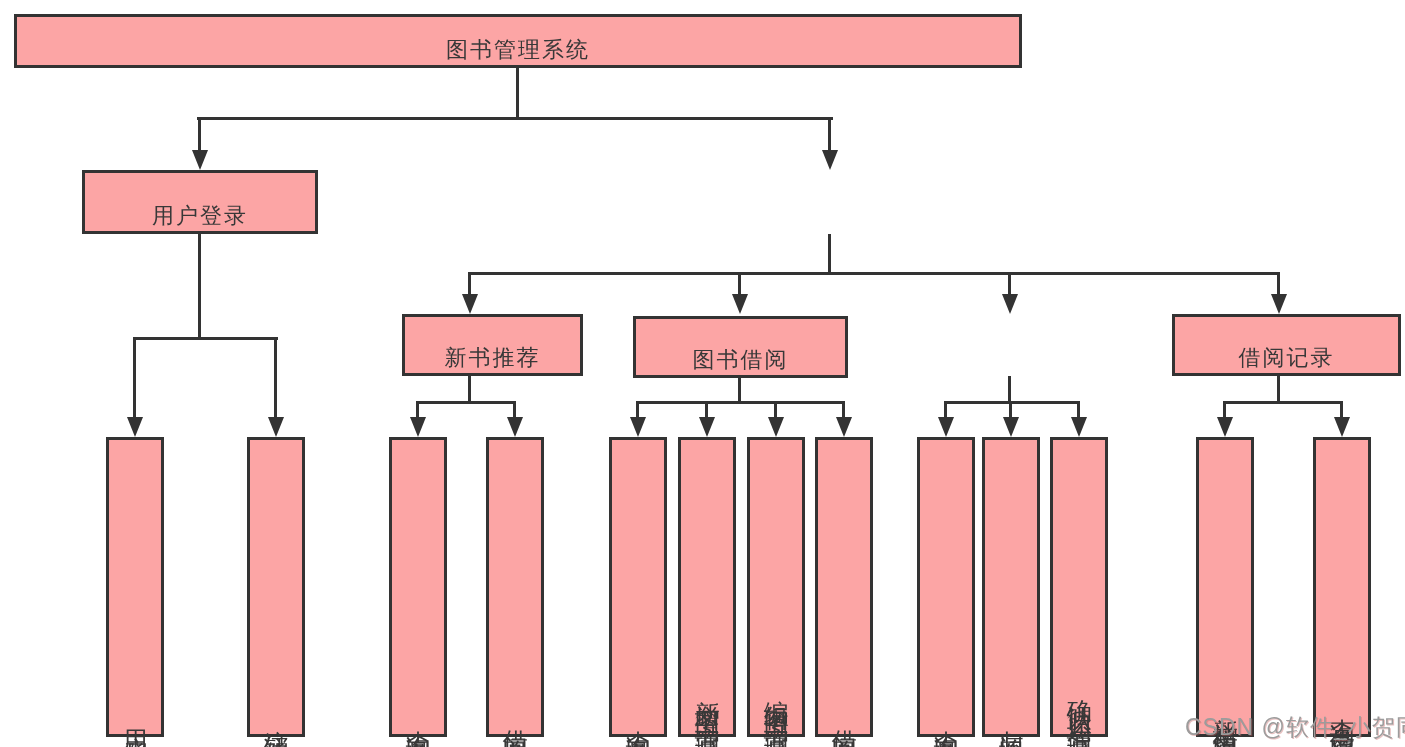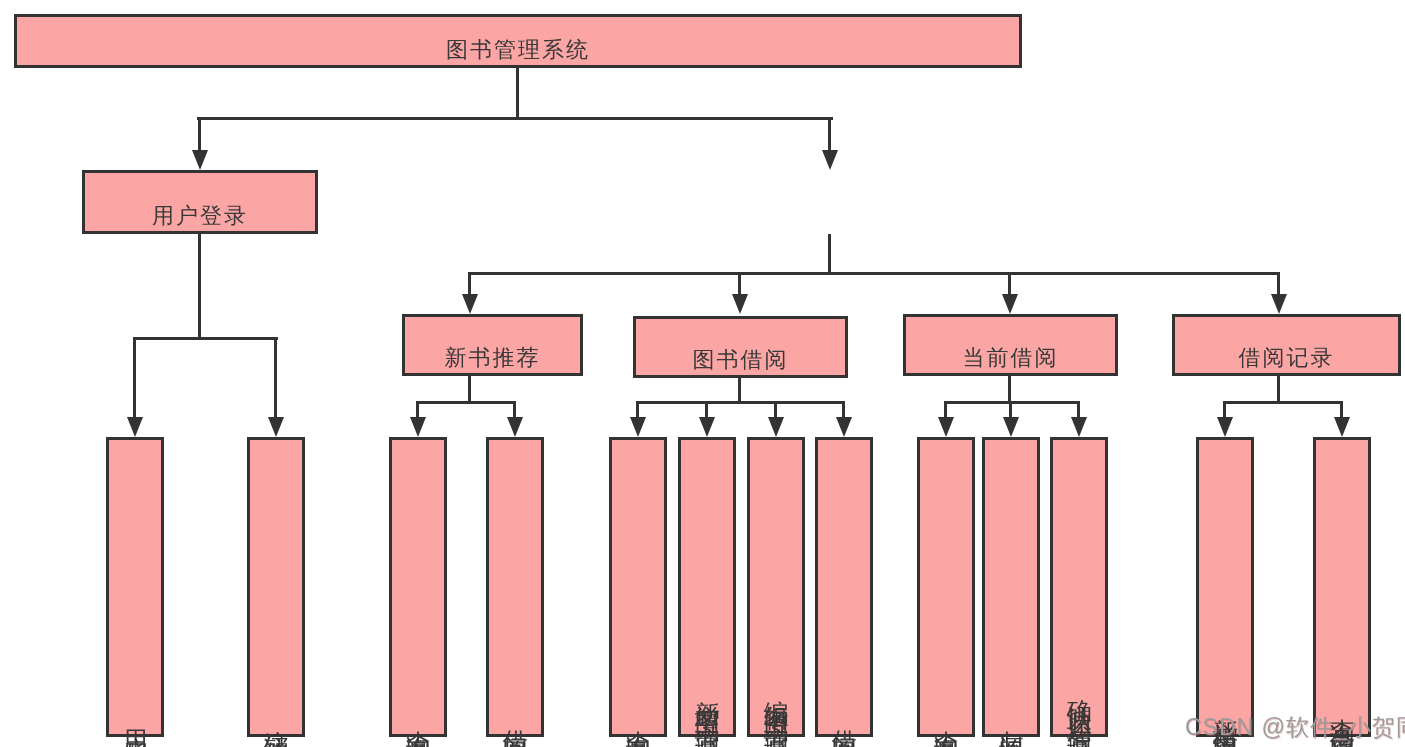--- a/index.html
+++ b/index.html
@@ -112,23 +112,20 @@
   <div class="box" style="left:82px;top:170px;width:236px;height:64px;">
     <span class="hlabel">用户登录</span>
   </div>
 
   <div class="box" style="left:384px;top:314px;width:181px;height:62px;margin-left:18px;">
     <span class="hlabel">新书推荐</span>
   </div>
   <div class="box" style="left:633px;top:316px;width:215px;height:62px;">
     <span class="hlabel">图书借阅</span>
   </div>
-  <div class="box" style="left:903px;top:314px;width:215px;height:62px;">
-    <span class="hlabel">当前借阅</span>
-  </div>
   <div class="box" style="left:1172px;top:314px;width:229px;height:62px;">
     <span class="hlabel">借阅记录</span>
   </div>
 
   <div class="box" style="left:106px;top:437px;width:58px;height:300px;">
     <span class="vlabel">用户登录</span>
   </div>
   <div class="box" style="left:247px;top:437px;width:58px;height:300px;">
     <span class="vlabel">注销登录</span>
   </div>

